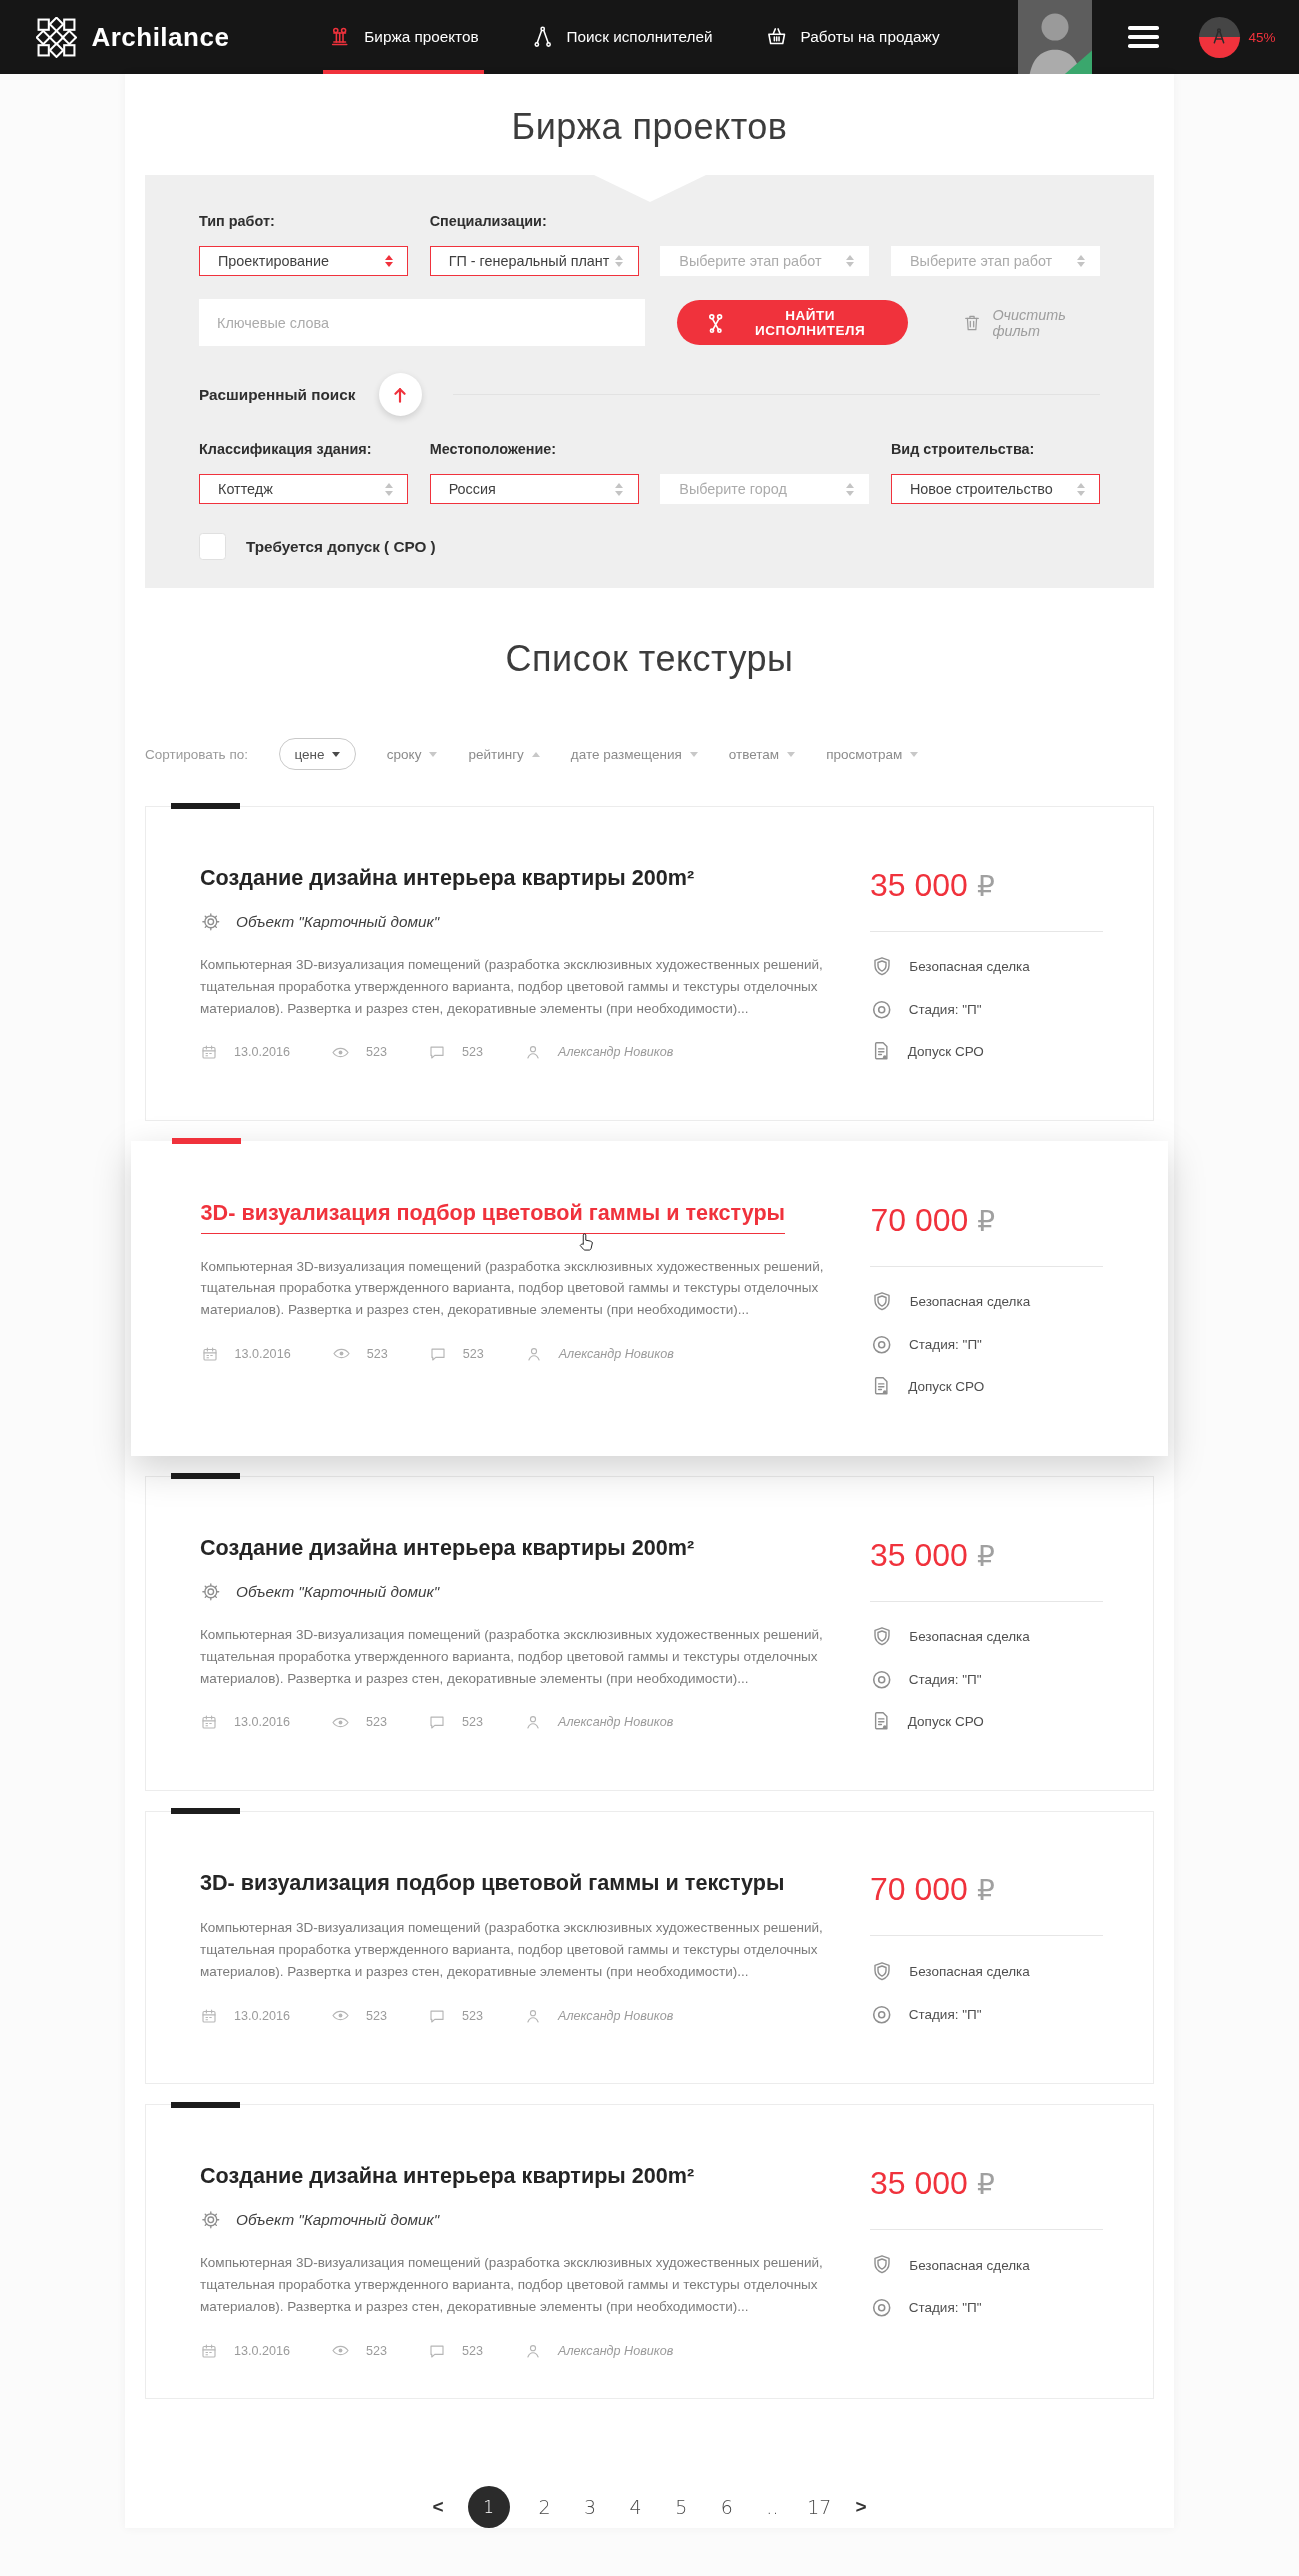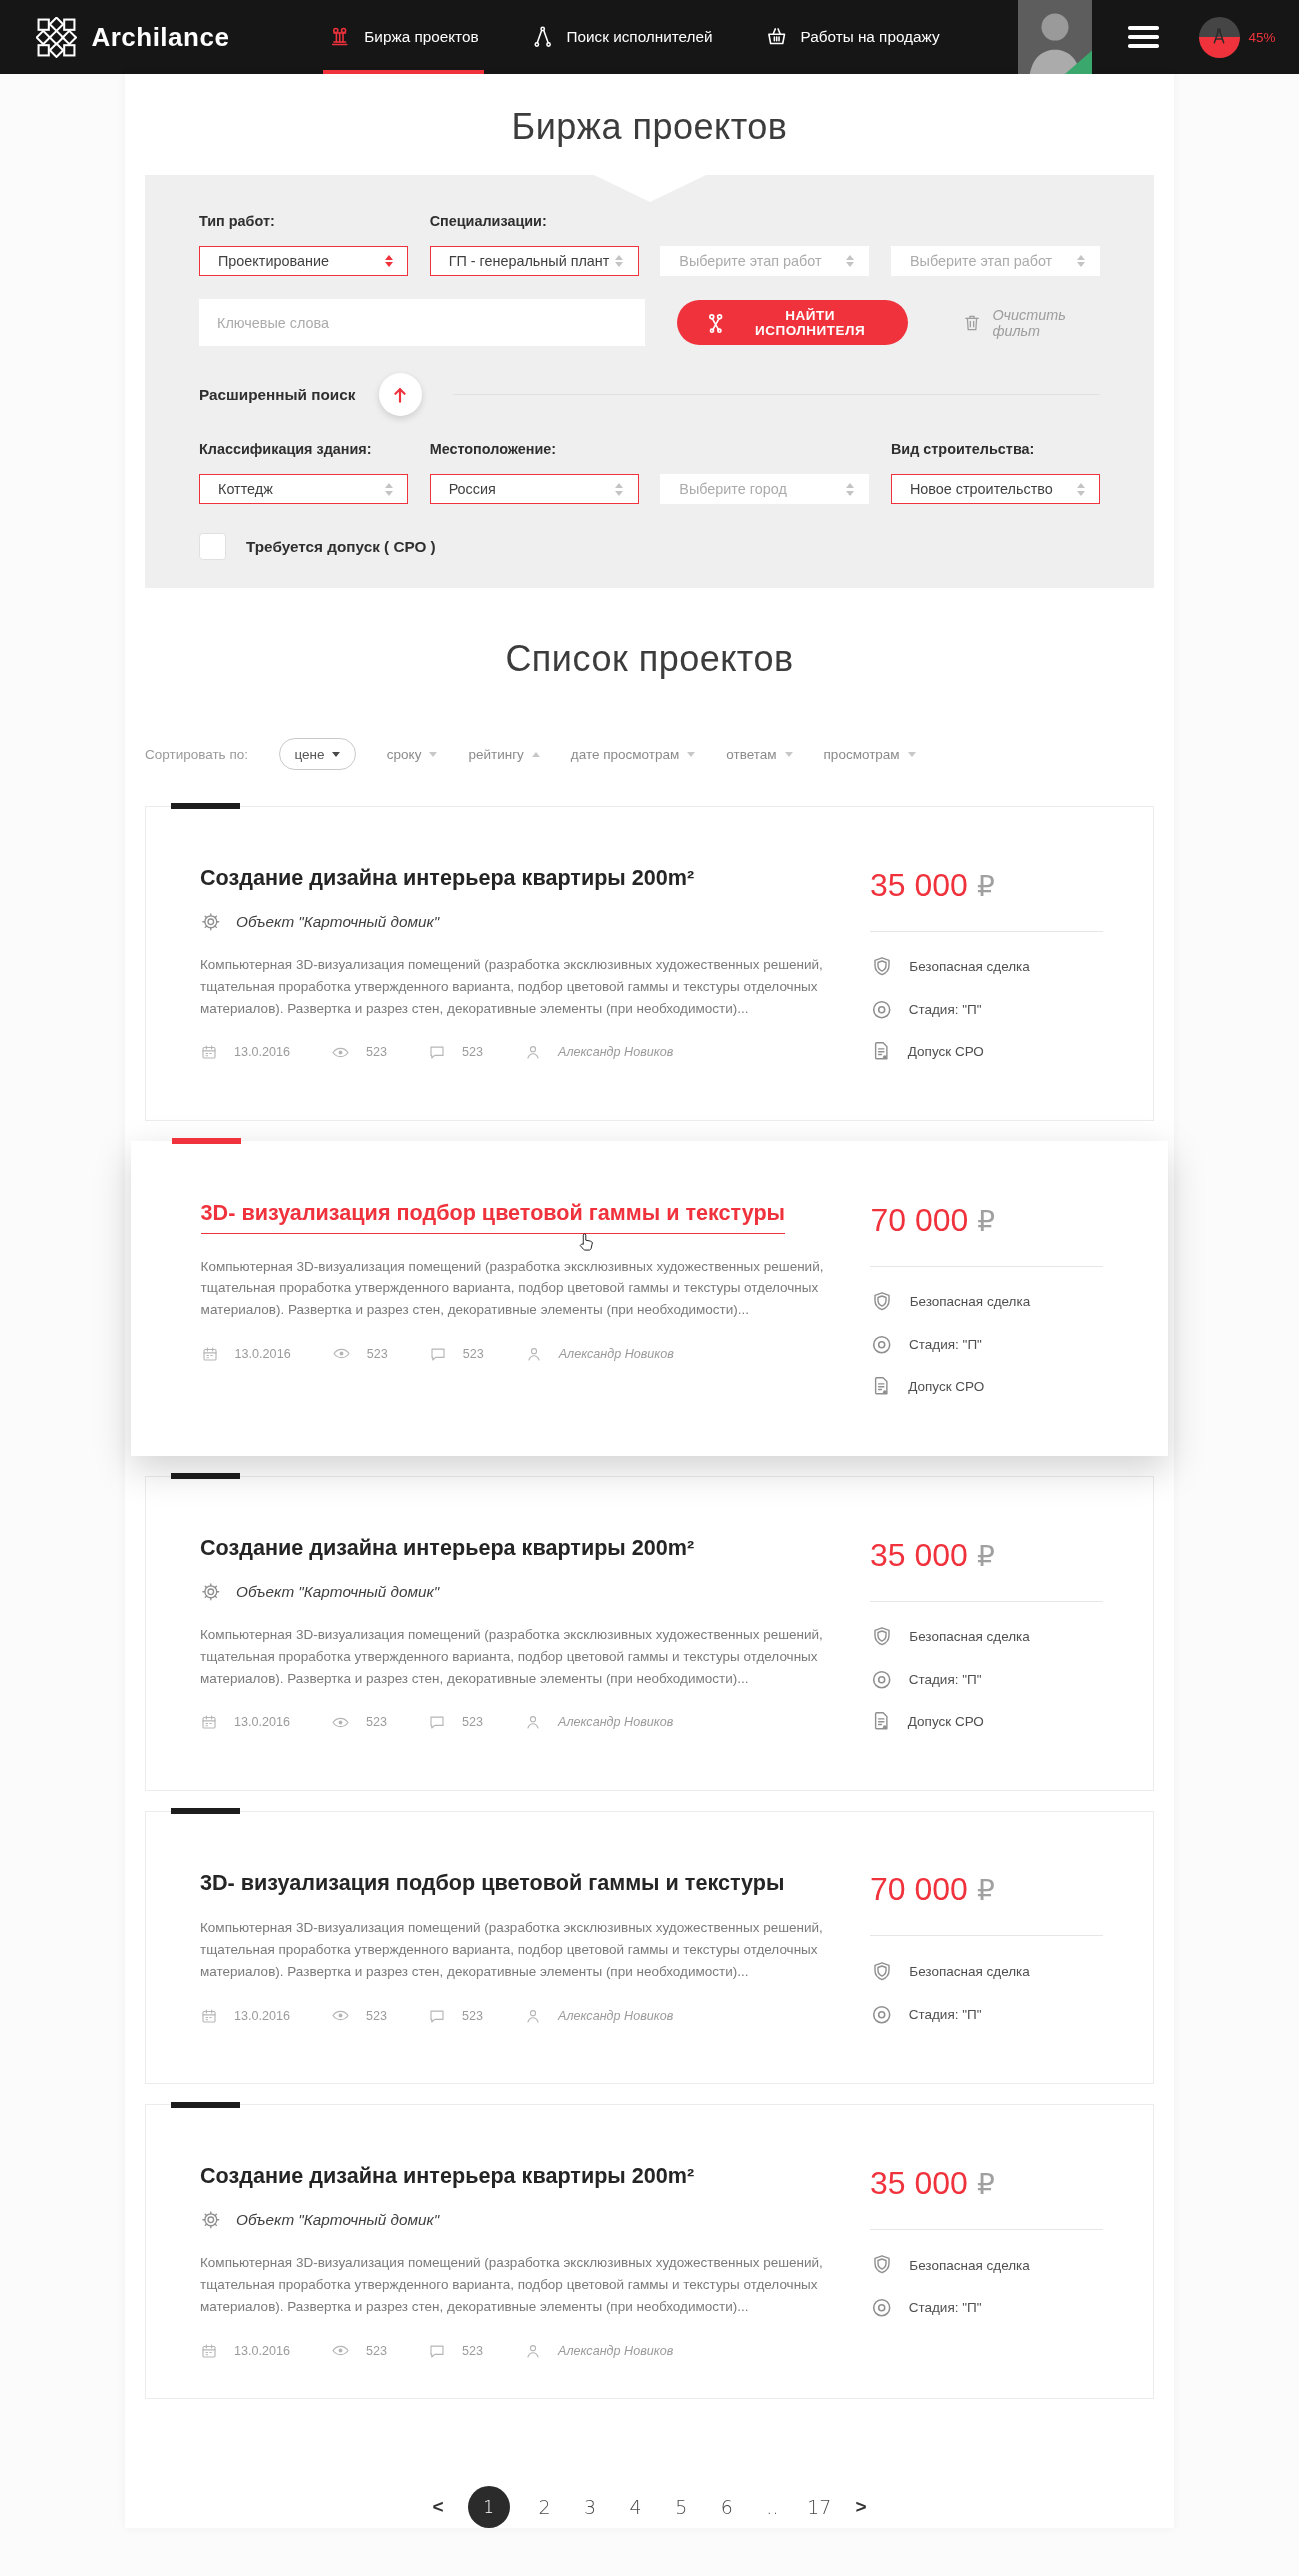--- a/index.html
+++ b/index.html
@@ -323,39 +323,39 @@
           </div>
         </div>
       </div>
 
       <div class="chk-row">
         <span class="chk"></span>
         <span class="chk-label">Требуется допуск ( СРО )</span>
       </div>
     </section>
 
-    <h2 class="list-title">Список проектов</h2>
+    <h2 class="list-title">Список текстуры</h2>
 
     <div class="sort-row">
       <span>Сортировать по:</span>
       <span id="sort-options" style="display:flex;align-items:center;gap:31px;">
           <span class="sort-opt active">
     <span class="sort-opt-label">цене</span>
     <span class="tri down"></span>
   </span>
           <span class="sort-opt">
     <span class="sort-opt-label">сроку</span>
     <span class="tri down"></span>
   </span>
           <span class="sort-opt">
     <span class="sort-opt-label">рейтингу</span>
     <span class="tri up"></span>
   </span>
           <span class="sort-opt">
-    <span class="sort-opt-label">дате просмотрам</span>
+    <span class="sort-opt-label">дате размещения</span>
     <span class="tri down"></span>
   </span>
           <span class="sort-opt">
     <span class="sort-opt-label">ответам</span>
     <span class="tri down"></span>
   </span>
           <span class="sort-opt">
     <span class="sort-opt-label">просмотрам</span>
     <span class="tri down"></span>
   </span>

